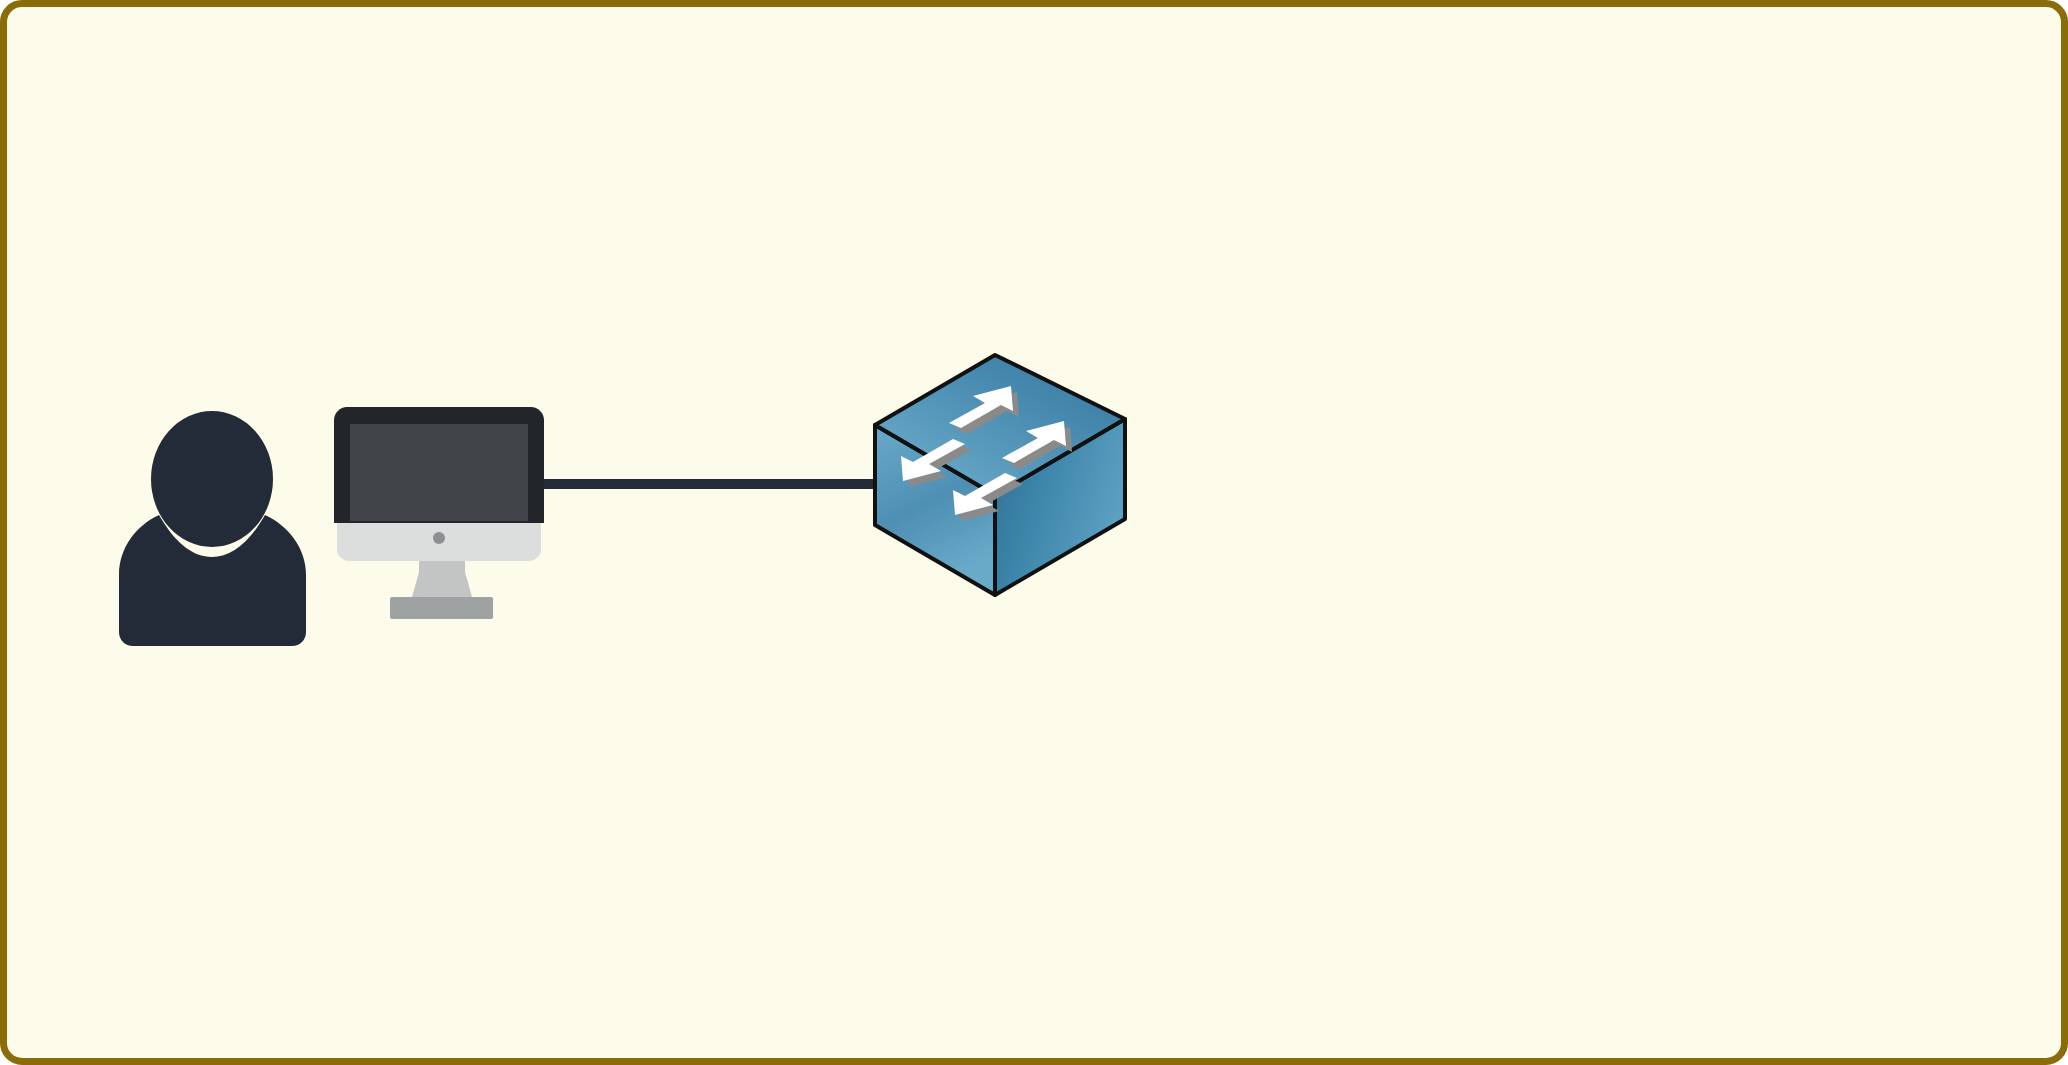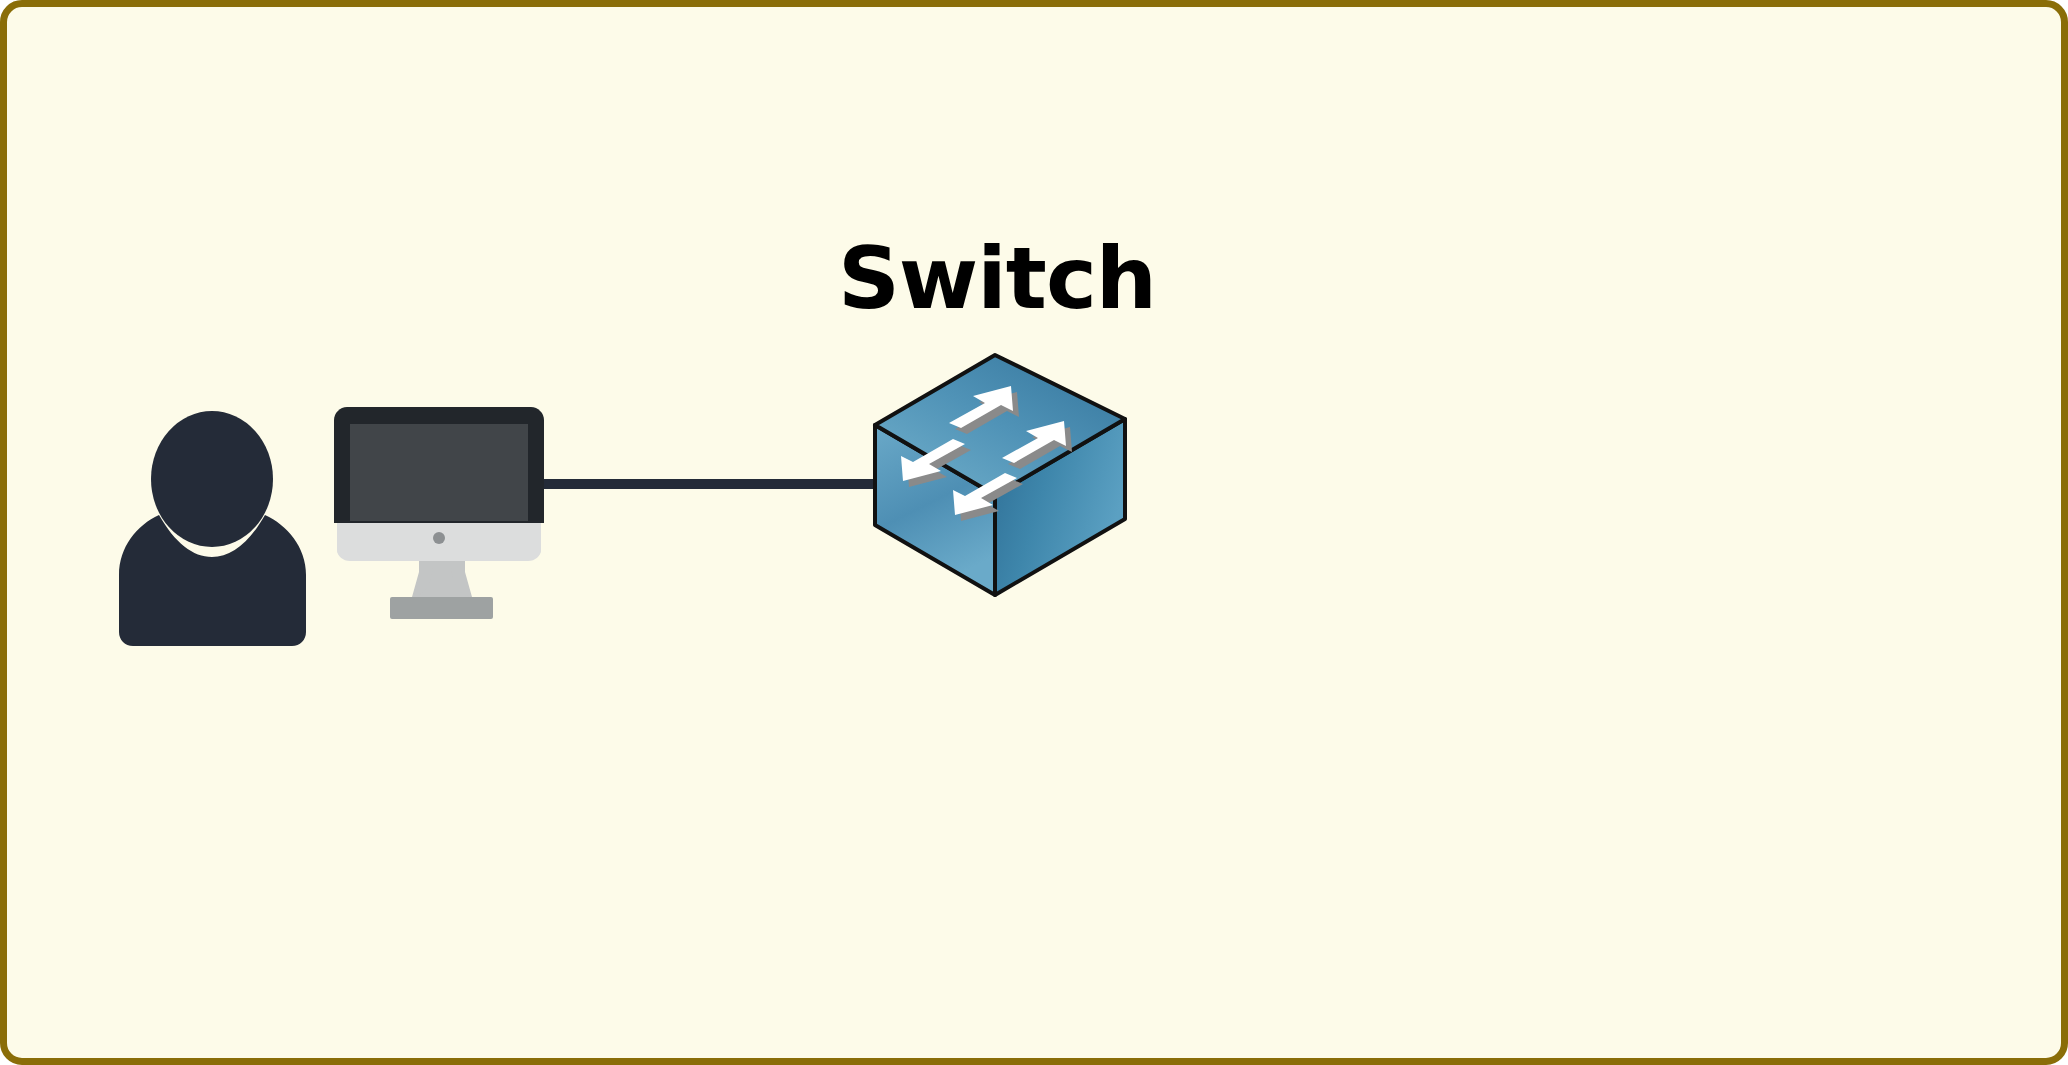--- a/index.html
+++ b/index.html
@@ -134,15 +134,14 @@
 
       <g fill="#ffffff">
         <path d="M 942 416 L 978 396 L 966 389 L 1004 379 L 1006 404 L 994 398 L 954 421 Z"></path>
         <path d="M 995 451 L 1031 431 L 1019 424 L 1057 414 L 1059 439 L 1047 433 L 1007 456 Z"></path>
         <path d="M 958 437 L 922 457 L 934 464 L 896 474 L 894 449 L 906 455 L 946 432 Z"></path>
         <path d="M 1010 471 L 974 491 L 986 498 L 948 508 L 946 483 L 958 489 L 998 466 Z"></path>
       </g>
     </g>
   </svg>
 
-  <div class="switch-label">Switch</div>
 
 </div>
 
 </body></html>

